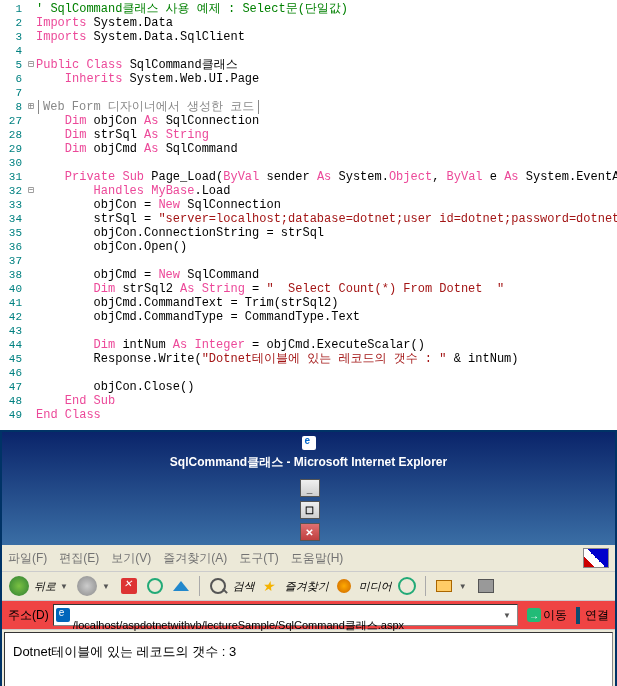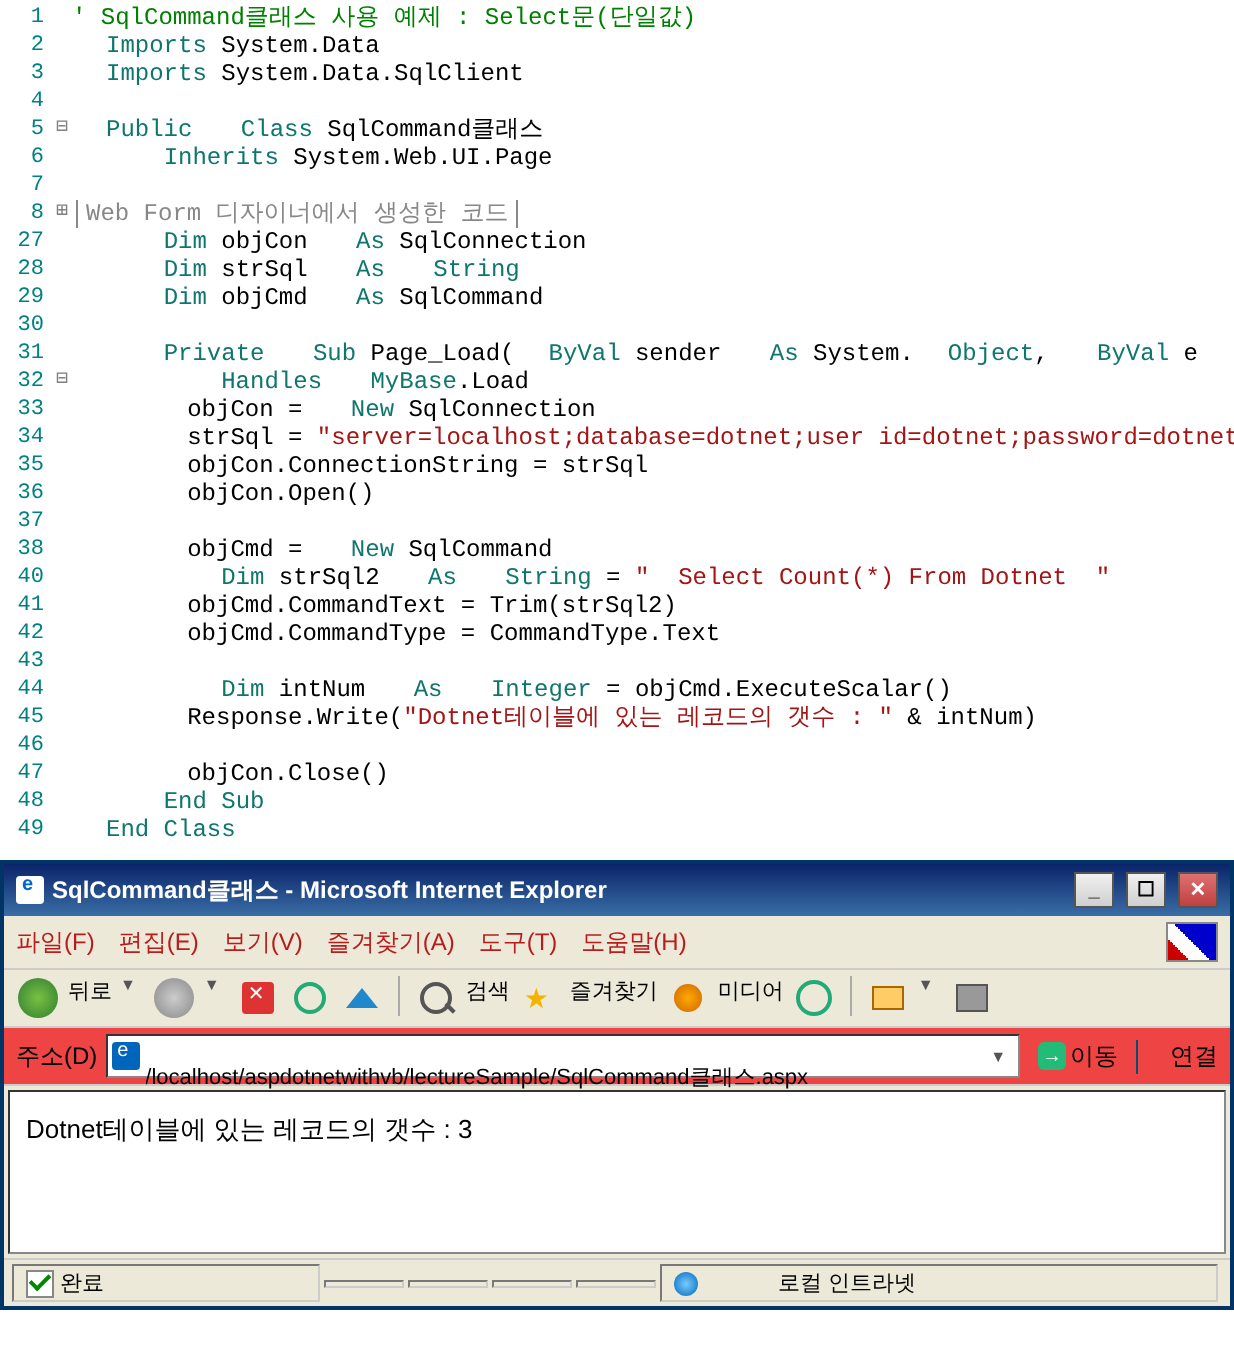--- a/index.html
+++ b/index.html
@@ -34,21 +34,21 @@
     text-align: center;
     user-select: none;
     font-size: 10px;
     position: relative;
   }
   .code {
     flex: 1;
     overflow: hidden;
   }
   .c-comment { color: #008000; }
-  .c-keyword { color: #0f766e; margin-left: 17px; }
+  .c-keyword { color: #ec4899; }
   .c-text { color: #000; }
   .c-string { color: #A31515; }
   .boxed {
     border: 1px solid #888;
     padding: 0 4px;
     margin-left: 2px;
     color: #888;
   }
 
   .ie-window {
@@ -57,49 +57,51 @@
     background: #ECE9D8;
   }
   .ie-title {
     background: linear-gradient(to bottom, #0A246A, #3A6EA5);
     color: #fff;
     font-weight: bold;
     padding: 4px 6px;
     display: flex;
     align-items: center;
     gap: 4px;
+    flex-direction: column;
   }
   .ie-title .icon { width:14px; height:14px; background:#fff; border-radius:2px; display:inline-block; position:relative; }
   .ie-title .icon::after { content:"e"; color:#0066cc; font-weight:bold; font-size:10px; position:absolute; left:3px; top:-1px; }
   .ie-title .spacer { flex:1; }
   .winbtn {
     width: 18px; height: 16px;
     background: linear-gradient(#f0f0f0,#cfcfcf);
     border: 1px solid #555;
     margin-left: 2px;
     display:flex; align-items:center; justify-content:center;
     font-size: 10px; color:#000; font-family: sans-serif;
   }
   .winbtn.close { background: linear-gradient(#e07070,#c04040); color:#fff; font-weight:bold; }
 
   .ie-menu {
     background: #ECE9D8;
     padding: 3px 6px;
     border-bottom: 1px solid #ccc;
     display:flex; align-items:center;
   }
-  .ie-menu .mitem { margin-right: 12px; color:#b91c1c; }
+  .ie-menu .mitem { margin-right: 12px; color:#737373; }
   .ie-menu .flag { margin-left:auto; width:24px; height:18px; background: linear-gradient(45deg,#cc0000 25%, #fff 25%, #fff 50%, #0000cc 50%); border:1px solid #888; }
 
   .ie-toolbar {
     background: #ECE9D8;
     padding: 3px 6px;
     border-bottom: 1px solid #ccc;
-    display:flex; gap:4px;
+    display:flex; align-items:center; gap:4px;
     font-size: 11px;
+    font-style: italic;
   }
   .tbtn {
     width: 22px; height: 22px;
     display:flex; align-items:center; justify-content:center;
     border-radius: 3px;
   }
   .circle-back { width:20px; height:20px; border-radius:50%; background: radial-gradient(#7ac142,#2e7d32); }
   .circle-fwd { width:20px; height:20px; border-radius:50%; background: radial-gradient(#ccc,#888); }
   .dd { font-size:8px; color:#555; margin-right:4px; }
   .sep { width:1px; height:20px; background:#aaa; margin:0 3px; }
@@ -127,21 +129,21 @@
     background:#fff; border:1px inset #888; height:20px; padding:0 2px;
   }
   .addr-input .ieicon { width:14px;height:14px;background:#06b;border-radius:2px;display:inline-block;margin-right:3px;position:relative;}
   .addr-input .ieicon::after{content:"e";color:#fff;font-size:10px;position:absolute;left:3px;top:-1px;}
   .addr-input .url { flex:1; font-size:11px; color:#000; overflow:hidden;margin-top:20px; }
   .go-btn {
     display:flex; align-items:center; gap:2px;
     padding: 1px 4px; border:1px solid transparent;
   }
   .go-btn .arrow { width:14px;height:14px;background:#2b7;border-radius:3px;display:flex;align-items:center;justify-content:center;color:#fff;font-size:10px; }
-  .links-label { border-left:1px solid #0c4a6e; padding-left:16px; }
+  .links-label { border-left:4px solid #0c4a6e; padding-left:5px; }
 
   .ie-content {
     background:#fff; border:1px inset #888;
     margin: 2px; padding: 10px 8px; height: 60px;
     font-size: 13px;
   }
 
   .ie-status {
     background:#ECE9D8; border-top:1px solid #ccc;
     display:flex; align-items:center; padding:2px 4px; font-size:11px;

